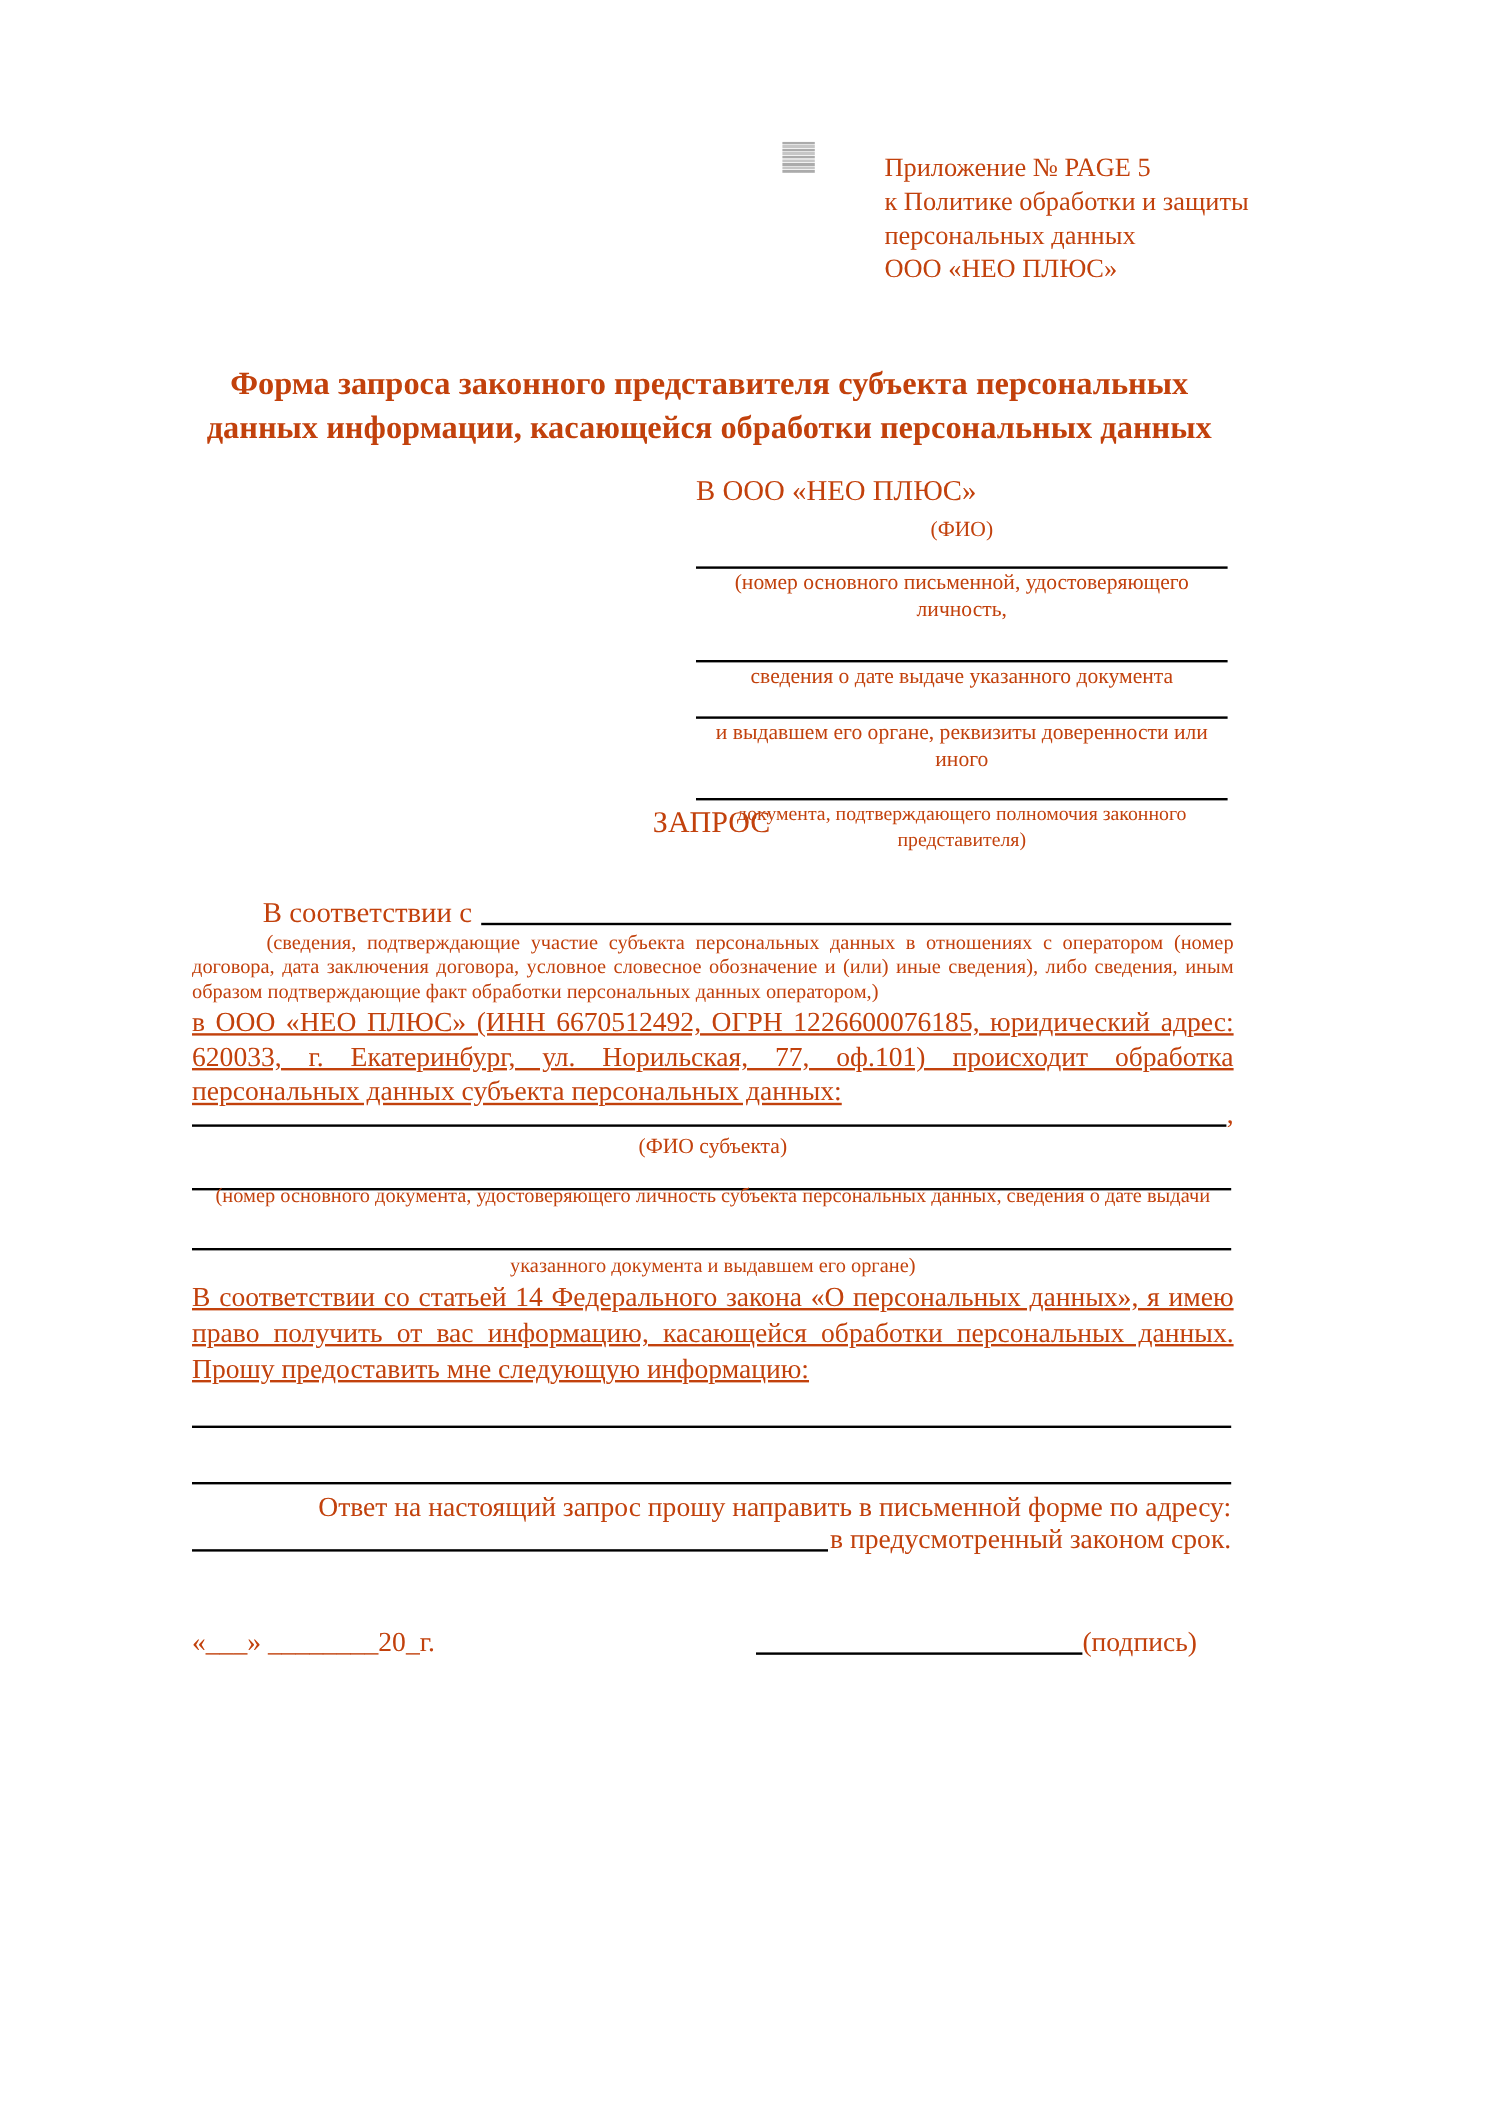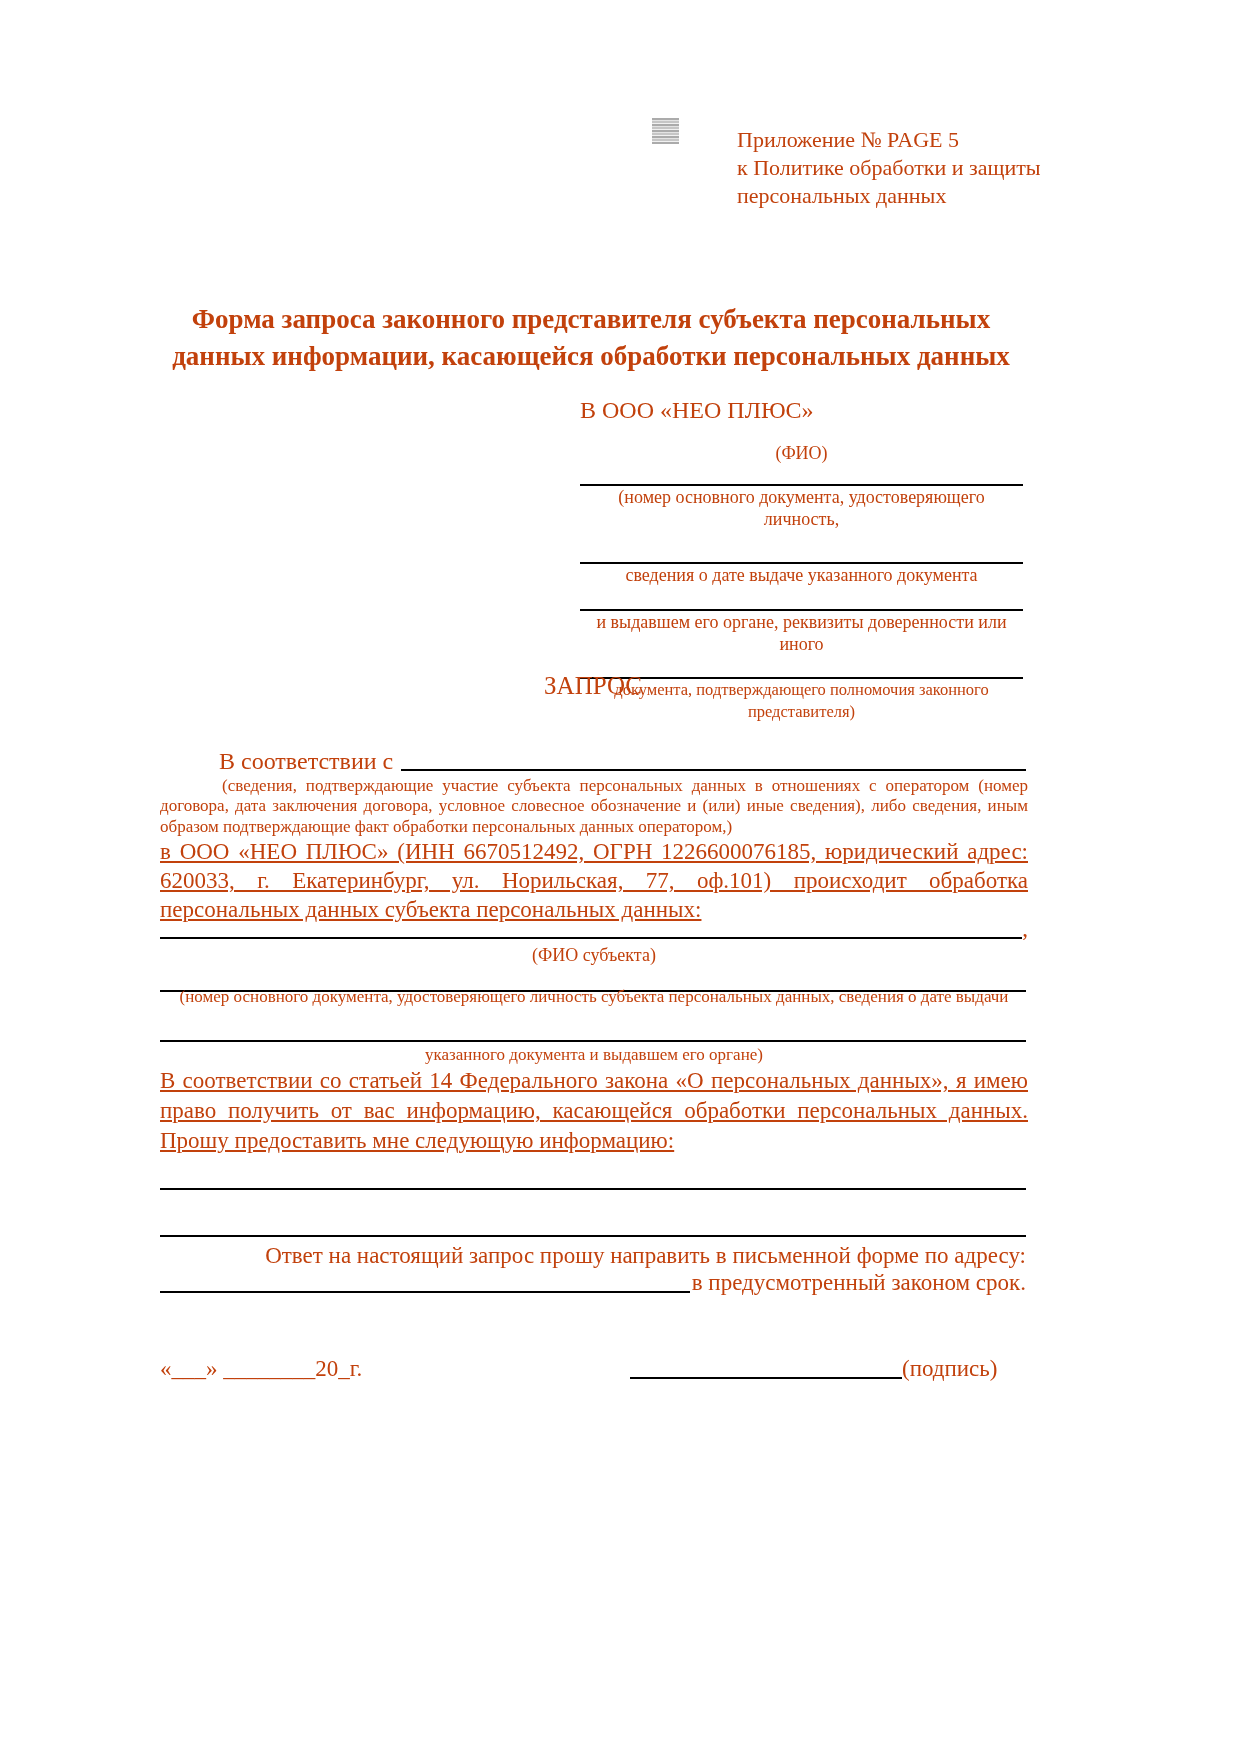--- a/index.html
+++ b/index.html
@@ -26,21 +26,21 @@
   .addr { left:580px; top:396px; width:443px; font-size:24px; line-height:28px; }
   .row { display:flex; }
   .fillline { flex:1; border-bottom:2px solid #000; margin-bottom:3px; margin-left:8px; }
   .cap { text-align:center; font-size:18px; line-height:22px; }
   .cap.small { font-size:16.5px; }
   .fline { border-bottom:2px solid #000; }
   .f1 { height:20px; }
   .f2 { height:32px; }
   .f3 { height:23px; }
   .f4 { height:22px; }
-  .addr .to { margin-bottom:18px; }
+  .addr .to { margin-bottom:6px; }
 
   .zapros { left:160px; top:672px; width:866px; text-align:center; font-size:25px; }
 
   .accord { left:160px; top:748px; width:866px; font-size:24px; line-height:26px; }
   .accord .indent { width:59px; flex:0 0 59px; }
 
   .note {
     left:160px; top:776px; width:868px; font-size:17px; line-height:20.4px;
     text-align:justify; text-indent:62px;
   }
@@ -72,29 +72,30 @@
 <body>
 
 <div class="page">
 
   <div class="abs stripes"></div>
 
   <div class="abs hdr">
     <div>Приложение №  PAGE 5</div>
     <div>к Политике обработки и защиты</div>
     <div>персональных данных</div>
+    <div>ООО «НЕО ПЛЮС»</div>
   </div>
 
   <div class="abs title">Форма запроса законного представителя субъекта персональных данных информации, касающейся обработки персональных данных</div>
 
   <div class="abs addr">
     <div class="to">В ООО «НЕО ПЛЮС»</div>
     <div class="cap">(ФИО)</div>
     <div class="fline f1"></div>
-    <div class="cap">(номер основного документа, удостоверяющего личность,</div>
+    <div class="cap">(номер основного письменной, удостоверяющего личность,</div>
     <div class="fline f2"></div>
     <div class="cap">сведения о дате выдаче указанного документа</div>
     <div class="fline f3"></div>
     <div class="cap">и выдавшем его органе, реквизиты доверенности или иного</div>
     <div class="fline f4"></div>
     <div class="cap small">документа, подтверждающего полномочия законного представителя)</div>
   </div>
 
   <div class="abs zapros">ЗАПРОС</div>
 

